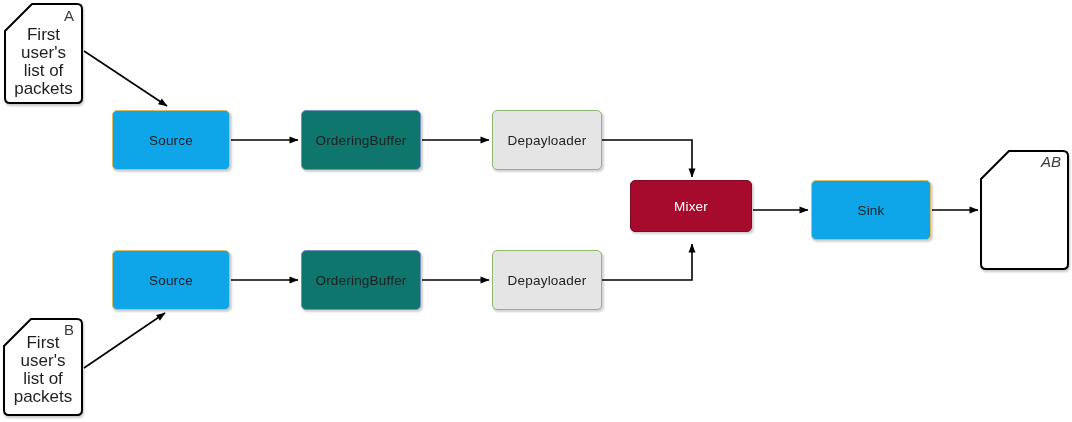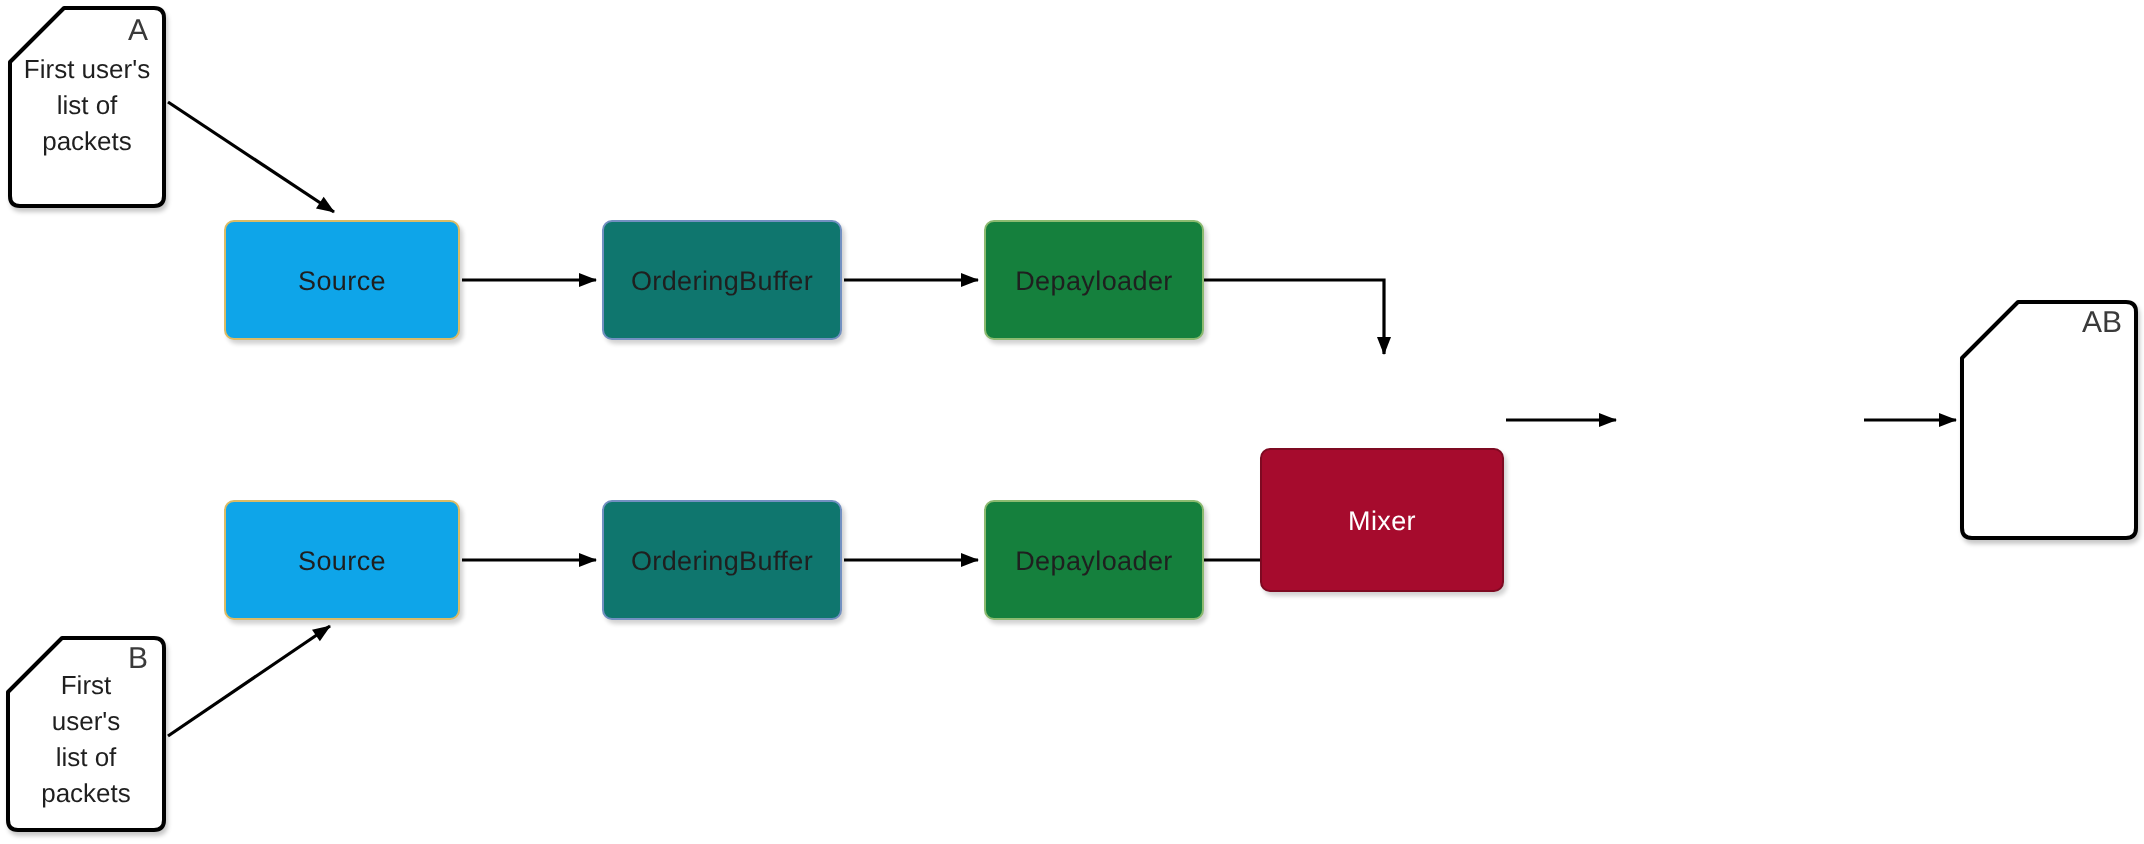--- a/index.html
+++ b/index.html
@@ -22,52 +22,52 @@
     justify-content: center;
     font-size: 13.5px;
     letter-spacing: 0.2px;
     color: #1f1f1f;
     border: 1.6px solid;
     box-sizing: border-box;
     box-shadow: 1.5px 2px 2px rgba(0,0,0,0.18);
   }
   .node-yellow { background: #0ea5e9; border-color: #dbbb65; }
   .node-blue   { background: #0f766e; border-color: #7290c1; }
-  .node-green  { background: #15803d; border-color: #8cba70; text-align: right; }
+  .node-green  { background: #e5e5e5; border-color: #8cba70; text-align: right; }
   .node-red    { background: #a60b2d; border-color: #7e0a22; color: #ffffff; }
 
   #source-top            { left: 112px; top: 110px; width: 118px; height: 60px; }
   #ordering-buffer-top   { left: 301px; top: 110px; width: 120px; height: 60px; }
   #depayloader-top       { left: 492px; top: 110px; width: 110px; height: 60px; }
   #source-bottom         { left: 112px; top: 250px; width: 118px; height: 60px; }
   #ordering-buffer-bottom{ left: 301px; top: 250px; width: 120px; height: 60px; }
   #depayloader-bottom    { left: 492px; top: 250px; width: 110px; height: 60px; }
-  #mixer                 { left: 630px; top: 180px; width: 122px; height: 72px; margin-top: 44px; }
+  #mixer                 { left: 630px; top: 180px; width: 122px; height: 52px; }
   #sink                  { left: 811px; top: 180px; width: 120px; height: 60px; }
 
   .doc-text {
     position: absolute;
     white-space: pre-line;
     text-align: center;
-    font-size: 13px;
+    font-size: 17px;
     line-height: 18px;
     color: #1f1f1f;
   }
   .doc-badge {
     position: absolute;
     text-align: right;
     font-size: 15px;
     color: #3a3a3a;
   }
   #doc-a-text  { left: 5px;   top: 26px;  width: 77px; }
   #doc-a-badge { left: 5px;   top: 7px;   width: 69px; }
   #doc-b-text  { left: 4px;   top: 334px; width: 78px; }
   #doc-b-badge { left: 4px;   top: 321px; width: 70px; }
   #doc-ab-text { left: 987px; top: 191px; width: 78px; text-align: left; line-height: 19px; }
-  #doc-ab-badge{ left: 981px; top: 153px; width: 80px; }
+  #doc-ab-badge{ left: 981px; top: 153px; width: 80px; font-style: italic; }
 </style>
 </head>
 <body>
 
 <div id="canvas">
 
   <svg id="wires" viewBox="0 0 1072 422" xmlns="http://www.w3.org/2000/svg">
     <defs>
       <marker id="arw" markerUnits="userSpaceOnUse" markerWidth="11" markerHeight="9" refX="9.5" refY="4.5" orient="auto">
         <path d="M1,1 L10,4.5 L1,8 Z" fill="#000000"></path>
@@ -119,14 +119,17 @@
   <div class="node node-blue" id="ordering-buffer-bottom">
     <span>OrderingBuffer</span>
   </div>
   <div class="node node-green" id="depayloader-bottom">
     <span>Depayloader</span>
   </div>
 
   <div class="node node-red" id="mixer">
     <span>Mixer</span>
   </div>
+  <div class="node node-yellow" id="sink">
+    <span>Sink</span>
+  </div>
 
 </div>
 
 </body></html>

